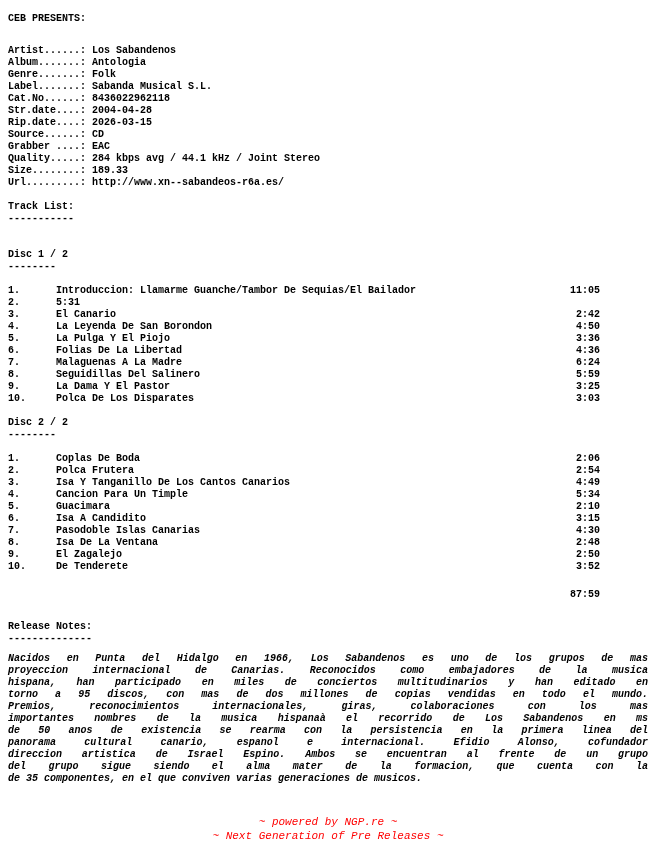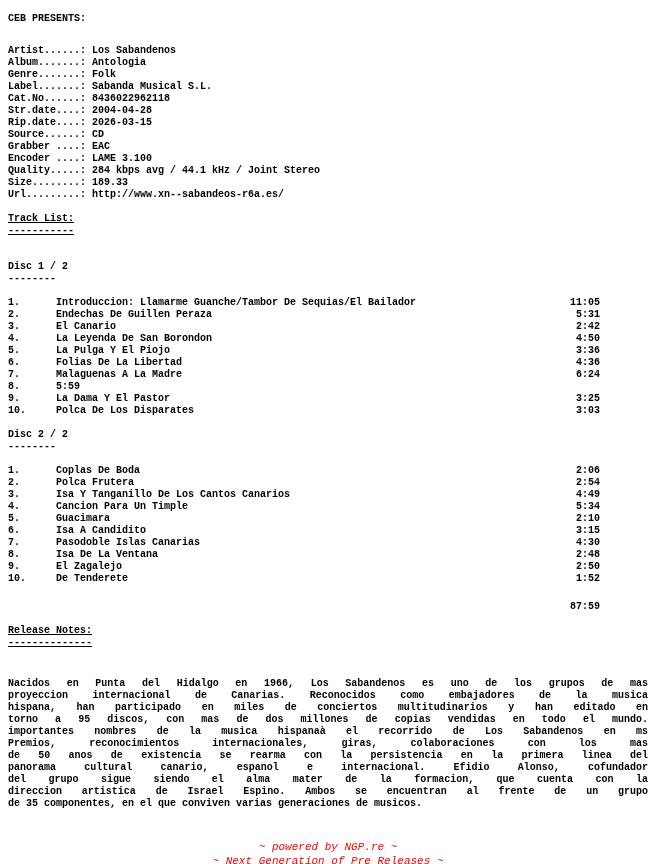--- a/index.html
+++ b/index.html
@@ -13,31 +13,31 @@
   }
   .nfo {
     font-family: "Liberation Mono", "DejaVu Sans Mono", monospace;
     font-size: 10px;
     font-weight: bold;
     color: #000000;
     line-height: 12px;
   }
   .line { white-space: pre; }
   .info-block { margin-top: 20px; }
-  .section-heading-block { margin-top: 12px; text-decoration: underline; }
+  .section-heading-block { margin-top: 12px; }
   .discs { margin-top: 24px; }
   .disc + .disc { margin-top: 12px; }
   .tracks { margin-top: 12px; width: 592px; }
   .track-row { display: flex; line-height: 12px; }
   .t-num { width: 48px; flex: 0 0 48px; }
   .t-title { flex: 1 1 auto; white-space: pre; overflow: hidden; }
   .t-time { flex: 0 0 auto; text-align: right; }
   .total-line { margin-top: 16px; width: 592px; text-align: right; }
-  .release-heading { margin-top: 12px; }
-  .notes-lines { margin-top: 29px; width: 640px; }
+  .release-heading { margin-top: 20px; }
+  .notes-lines { margin-top: 8px; width: 640px; font-style: italic; }
   .para-line {
     white-space: normal;
     text-align: justify;
     text-align-last: justify;
     line-height: 12px;
   }
   .para-line.last { text-align-last: left; }
   .footer {
     margin-top: 30px;
     width: 640px;
@@ -69,21 +69,20 @@
   <div class="line field-row"><span class="f-label">Cat.No......:</span><span class="f-value"> 8436022962118</span></div>
 
   <div class="line field-row"><span class="f-label">Str.date....:</span><span class="f-value"> 2004-04-28</span></div>
 
   <div class="line field-row"><span class="f-label">Rip.date....:</span><span class="f-value"> 2026-03-15</span></div>
 
   <div class="line field-row"><span class="f-label">Source......:</span><span class="f-value"> CD</span></div>
 
   <div class="line field-row"><span class="f-label">Grabber ....:</span><span class="f-value"> EAC</span></div>
 
-  <div class="line field-row"><span class="f-label">Encoder ....:</span><span class="f-value"> LAME 3.100</span></div>
 
   <div class="line field-row"><span class="f-label">Quality.....:</span><span class="f-value"> 284 kbps avg / 44.1 kHz / Joint Stereo</span></div>
 
   <div class="line field-row"><span class="f-label">Size........:</span><span class="f-value"> 189.33</span></div>
 
   <div class="line field-row"><span class="f-label">Url.........:</span><span class="f-value"> http://www.xn--sabandeos-r6a.es/</span></div>
 </div>
 
   <div class="section-heading-block">
     <div class="line">Track List:</div>
@@ -96,21 +95,20 @@
     <div class="line disc-underline">--------</div>
     <div class="tracks">
   <div class="track-row">
     <span class="t-num">1.</span>
     <span class="t-title">Introduccion: Llamarme Guanche/Tambor De Sequias/El Bailador</span>
     <span class="t-time">11:05</span>
   </div>
 
   <div class="track-row">
     <span class="t-num">2.</span>
-    <span class="t-title">Endechas De Guillen Peraza</span>
     <span class="t-time">5:31</span>
   </div>
 
   <div class="track-row">
     <span class="t-num">3.</span>
     <span class="t-title">El Canario</span>
     <span class="t-time">2:42</span>
   </div>
 
   <div class="track-row">
@@ -132,20 +130,21 @@
   </div>
 
   <div class="track-row">
     <span class="t-num">7.</span>
     <span class="t-title">Malaguenas A La Madre</span>
     <span class="t-time">6:24</span>
   </div>
 
   <div class="track-row">
     <span class="t-num">8.</span>
+    <span class="t-title">Seguidillas Del Salinero</span>
     <span class="t-time">5:59</span>
   </div>
 
   <div class="track-row">
     <span class="t-num">9.</span>
     <span class="t-title">La Dama Y El Pastor</span>
     <span class="t-time">3:25</span>
   </div>
 
   <div class="track-row">
@@ -210,46 +209,46 @@
 
   <div class="track-row">
     <span class="t-num">9.</span>
     <span class="t-title">El Zagalejo</span>
     <span class="t-time">2:50</span>
   </div>
 
   <div class="track-row">
     <span class="t-num">10.</span>
     <span class="t-title">De Tenderete</span>
-    <span class="t-time">1:52</span>
+    <span class="t-time">3:52</span>
   </div>
 </div>
   </section>
 </div>
 
   <div class="total-line">
     <span>87:59</span>
   </div>
 
   <div class="section-heading-block release-heading">
     <div class="line">Release Notes:</div>
     <div class="line">--------------</div>
   </div>
 
   <div class="notes-lines" id="notes-lines">
       <div class="para-line">Nacidos en Punta del Hidalgo en 1966, Los Sabandenos es uno de los grupos de mas</div>
       <div class="para-line">proyeccion internacional de Canarias. Reconocidos como embajadores de la musica</div>
       <div class="para-line">hispana, han participado en miles de conciertos multitudinarios y han editado en</div>
       <div class="para-line">torno a 95 discos, con mas de dos millones de copias vendidas en todo el mundo.</div>
+      <div class="para-line">Premios, reconocimientos internacionales, giras, colaboraciones con los mas</div>
       <div class="para-line">importantes nombres de la musica hispanaà el recorrido de Los Sabandenos en ms</div>
-      <div class="para-line">Premios, reconocimientos internacionales, giras, colaboraciones con los mas</div>
       <div class="para-line">de 50 anos de existencia se rearma con la persistencia en la primera linea del</div>
       <div class="para-line">panorama cultural canario, espanol e internacional. Efidio Alonso, cofundador</div>
+      <div class="para-line">direccion artistica de Israel Espino. Ambos se encuentran al frente de un grupo</div>
       <div class="para-line">del grupo sigue siendo el alma mater de la formacion, que cuenta con la</div>
-      <div class="para-line">direccion artistica de Israel Espino. Ambos se encuentran al frente de un grupo</div>
       <div class="para-line last">de 35 componentes, en el que conviven varias generaciones de musicos.</div>
     </div>
 
 </div>
 
 <div class="footer" style="color: rgb(255, 0, 0);">
   <div>~ powered by NGP.re ~</div>
   <div>~ Next Generation of Pre Releases ~</div>
 </div>
 

